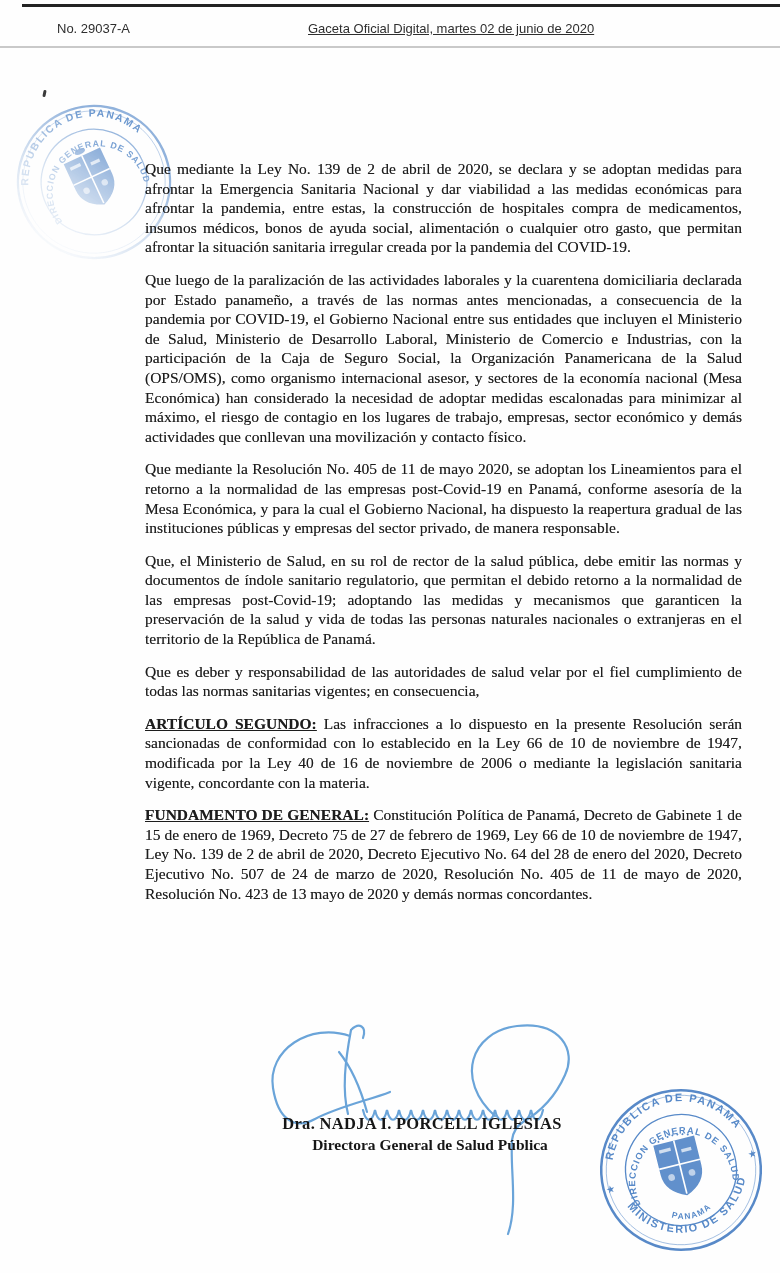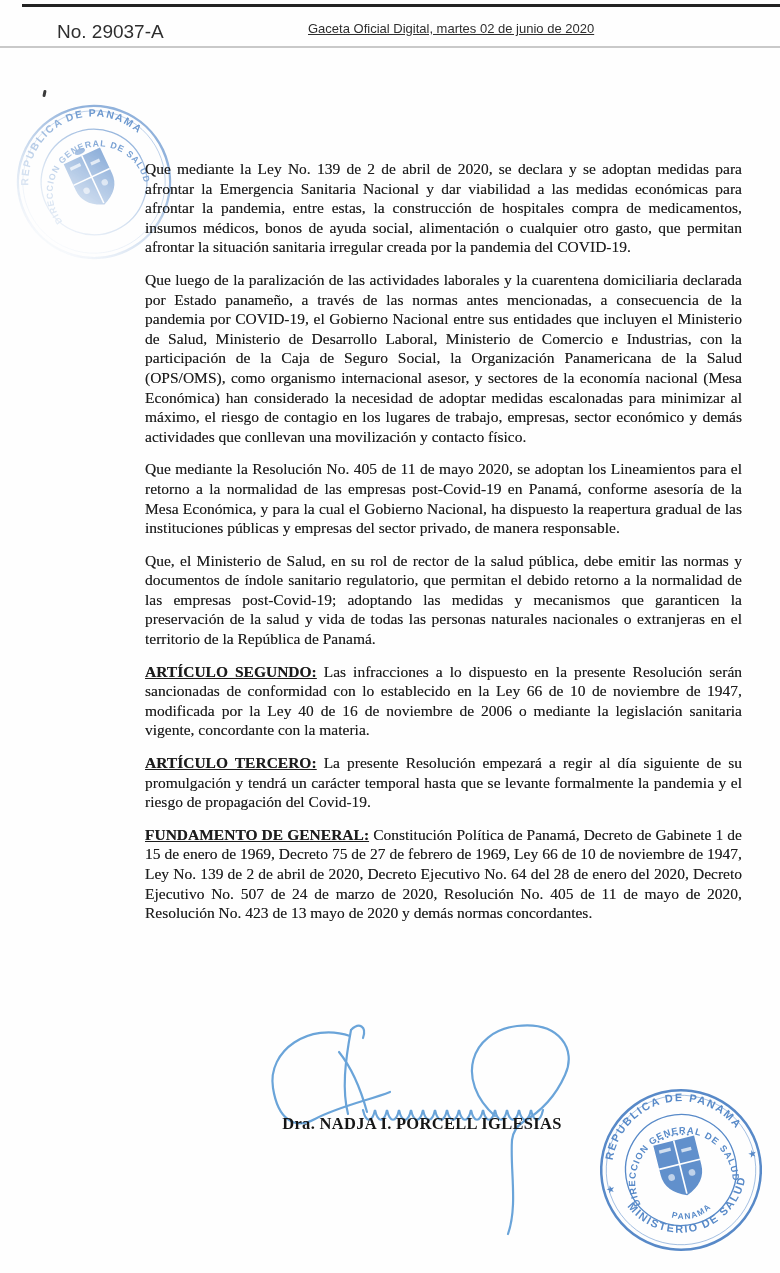--- a/index.html
+++ b/index.html
@@ -3,21 +3,21 @@
 <meta charset="utf-8">
 <style>
   html,body { margin:0; padding:0; background:#ffffff; }
   .page {
     position:relative; width:780px; height:1273px; background:#fefefe;
     overflow:hidden; font-family:"Liberation Serif", serif; color:#1d1d1d;
   }
   .scan-top-line { position:absolute; top:4px; left:22px; width:758px; height:3px; background:#232323; }
   .hdr-num {
     position:absolute; top:21px; left:57px;
-    font-family:"Liberation Sans", sans-serif; font-size:19px; color:#2e2e2e;
+    font-family:"Liberation Sans", sans-serif; font-size:13px; color:#2e2e2e;
   }
   .hdr-title {
     position:absolute; top:21px; left:308px;
     font-family:"Liberation Sans", sans-serif; font-size:13px; color:#2e2e2e;text-decoration:underline;
   }
   .hdr-rule { position:absolute; top:46px; left:0; width:780px; height:2px; background:#c9c9c9; }
   .speck { position:absolute; top:90px; left:43px; width:3px; height:7px; background:#3a3a3a; border-radius:2px; transform:rotate(12deg); }
 
   .body-text {
     position:absolute; left:145px; top:150px; width:597px;
@@ -92,45 +92,45 @@
         <circle cx="112" cy="106" r="4" fill="#fff" opacity=".6"></circle>
       </g>
     </svg>
   </div>
 
   <div class="body-text">
     <p>Que mediante la Ley No. 139 de 2 de abril de 2020, se declara y se adoptan medidas para afrontar la Emergencia Sanitaria Nacional y dar viabilidad a las medidas económicas para afrontar la pandemia, entre estas, la construcción de hospitales compra de medicamentos, insumos médicos, bonos de ayuda social, alimentación o cualquier otro gasto, que permitan afrontar la situación sanitaria irregular creada por la pandemia del COVID-19.</p>
     <p>Que luego de la paralización de las actividades laborales y la cuarentena domiciliaria declarada por Estado panameño, a través de las normas antes mencionadas, a consecuencia de la pandemia por COVID-19, el Gobierno Nacional entre sus entidades que incluyen el Ministerio de Salud, Ministerio de Desarrollo Laboral, Ministerio de Comercio e Industrias, con la participación de la Caja de Seguro Social, la Organización Panamericana de la Salud (OPS/OMS), como organismo internacional asesor, y sectores de la economía nacional (Mesa Económica) han considerado la necesidad de adoptar medidas escalonadas para minimizar al máximo, el riesgo de contagio en los lugares de trabajo, empresas, sector económico y demás actividades que conllevan una movilización y contacto físico.</p>
     <p>Que mediante la Resolución No. 405 de 11 de mayo 2020, se adoptan los Lineamientos para el retorno a la normalidad de las empresas post-Covid-19 en Panamá, conforme asesoría de la Mesa Económica, y para la cual el Gobierno Nacional, ha dispuesto la reapertura gradual de las instituciones públicas y empresas del sector privado, de manera responsable.</p>
     <p>Que, el Ministerio de Salud, en su rol de rector de la salud pública, debe emitir las normas y documentos de índole sanitario regulatorio, que permitan el debido retorno a la normalidad de las empresas post-Covid-19; adoptando las medidas y mecanismos que garanticen la preservación de la salud y vida de todas las personas naturales nacionales o extranjeras en el territorio de la República de Panamá.</p>
+    <p>Que es deber y responsabilidad de las autoridades de salud velar por el fiel cumplimiento de todas las normas sanitarias vigentes; en consecuencia,</p>
 
 
 
     <p><span class="lbl">ARTÍCULO SEGUNDO:</span>
       <span>Las infracciones a lo dispuesto en la presente Resolución serán sancionadas de conformidad con lo establecido en la Ley 66 de 10 de noviembre de 1947, modificada por la Ley 40 de 16 de noviembre de 2006 o mediante la legislación sanitaria vigente, concordante con la materia.</span></p>
 
-    <p><span class="lbl">ARTÍCULO TERCERO:</span>
-      <span>La presente Resolución empezará a regir al día siguiente de su promulgación y tendrá un carácter temporal hasta que se levante formalmente la pandemia y el riesgo de propagación del Covid-19.</span></p>
 
     <p><span class="lbl">FUNDAMENTO DE GENERAL:</span>
       <span>Constitución Política de Panamá, Decreto de Gabinete 1 de 15 de enero de 1969, Decreto 75 de 27 de febrero de 1969, Ley 66 de 10 de noviembre de 1947, Ley No. 139 de 2 de abril de 2020, Decreto Ejecutivo No. 64 del 28 de enero del 2020, Decreto Ejecutivo No. 507 de 24 de marzo de 2020, Resolución No. 405 de 11 de mayo de 2020, Resolución No. 423 de 13 mayo de 2020 y demás normas concordantes.</span></p>
   </div>
 
   <svg class="signature-svg" viewBox="0 0 350 220">
     <g fill="none" stroke="#5b9bd5" stroke-width="2.2" stroke-linecap="round" opacity=".9">
       <path d="M95,16 C 55,2 12,30 18,68 C 23,100 40,110 60,99 C 85,86 115,80 135,72"></path>
       <path d="M96,10 C 90,42 87,70 93,94"></path>
       <path d="M84,32 C 96,47 106,70 112,92"></path>
       <path d="M96,10 C 104,2 112,6 108,18"></path>
       <path d="M108,90 c3,13 9,13 12,0 3,13 9,13 12,0 3,13 9,13 12,0 3,13 9,13 12,0 3,13 9,13 12,0 3,13 9,13 12,0 3,13 9,13 12,0 3,13 9,13 12,0 3,13 9,13 12,0 3,13 9,13 12,0 3,13 9,13 12,0 3,13 9,13 12,0 3,13 9,13 12,0 3,13 9,13 12,0 3,13 9,13 12,0"></path>
       <path d="M240,96 C 200,60 215,12 262,6 C 305,1 322,30 310,55 C 298,82 280,95 268,102 C 262,106 258,112 257,120 C 255,150 263,185 253,214"></path>
     </g>
   </svg>
 
   <div class="sig-name">Dra. NADJA I. PORCELL IGLESIAS</div>
+  <div class="sig-title">Directora General de Salud Pública</div>
 
   <div class="seal-br">
     <svg width="168" height="168" viewBox="0 0 200 200">
       <g fill="none" stroke="#4a80c4">
         <circle cx="100" cy="100" r="95" stroke-width="3"></circle>
         <circle cx="100" cy="100" r="89" stroke-width="1" opacity=".6"></circle>
         <circle cx="100" cy="100" r="66" stroke-width="1.6"></circle>
       </g>
       <defs>
         <path id="br-arc-outer-top" d="M 18,100 A 82,82 0 0 1 182,100"></path>

